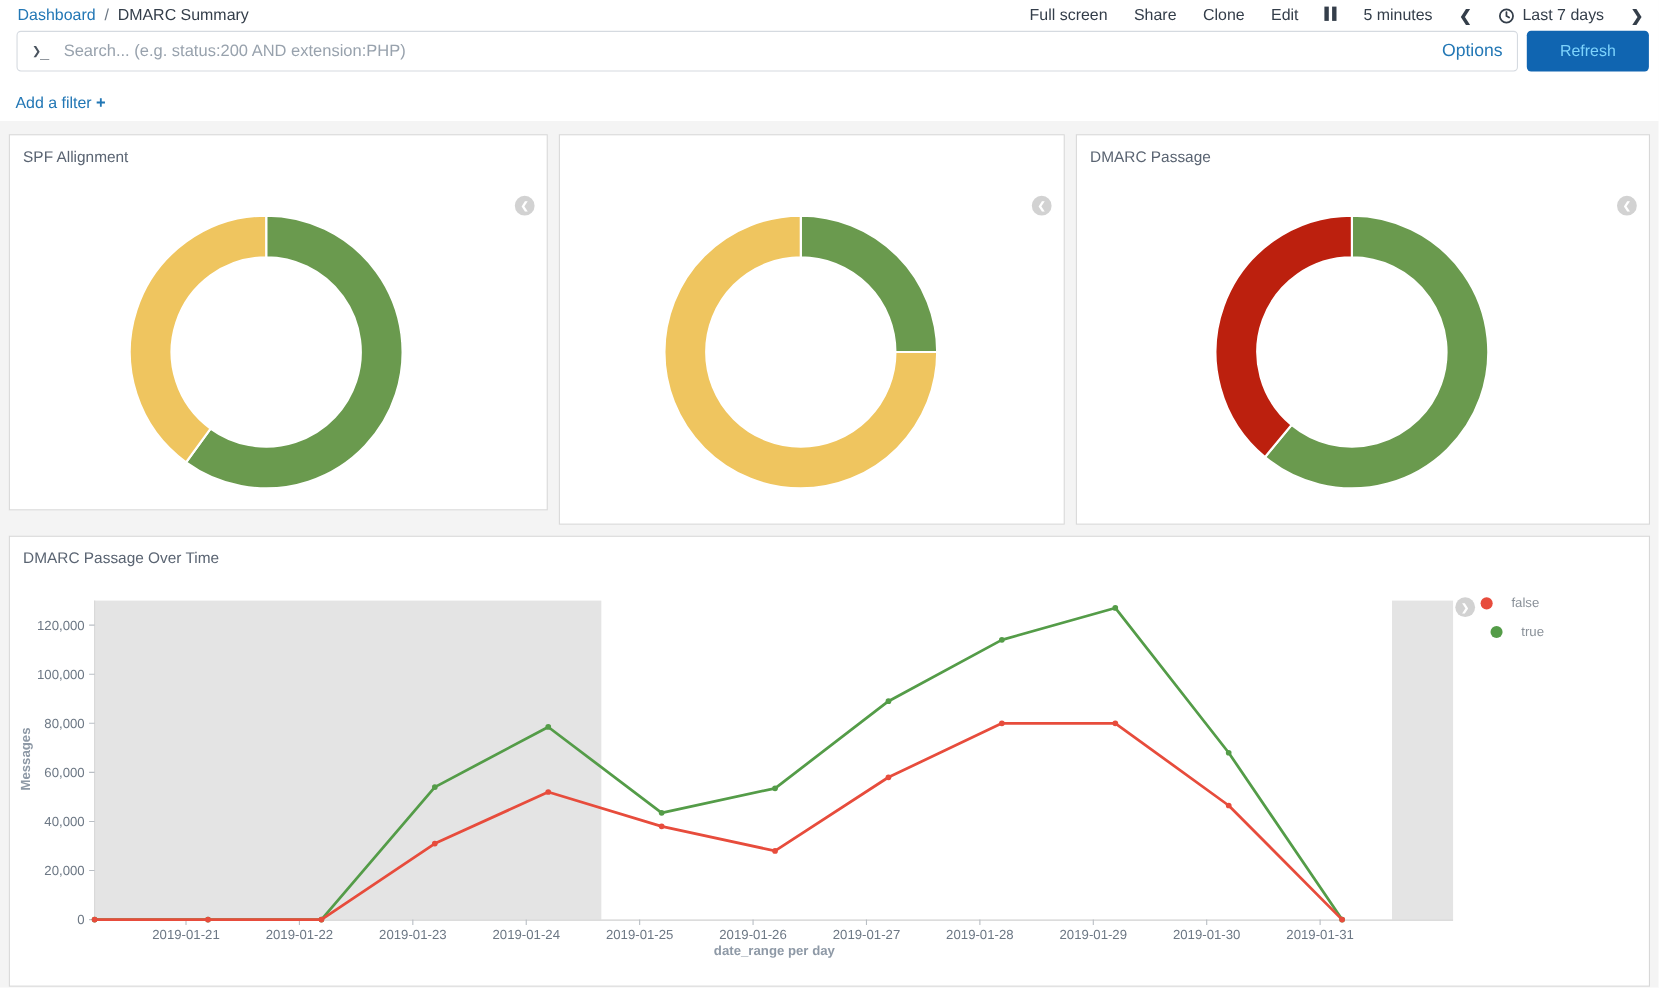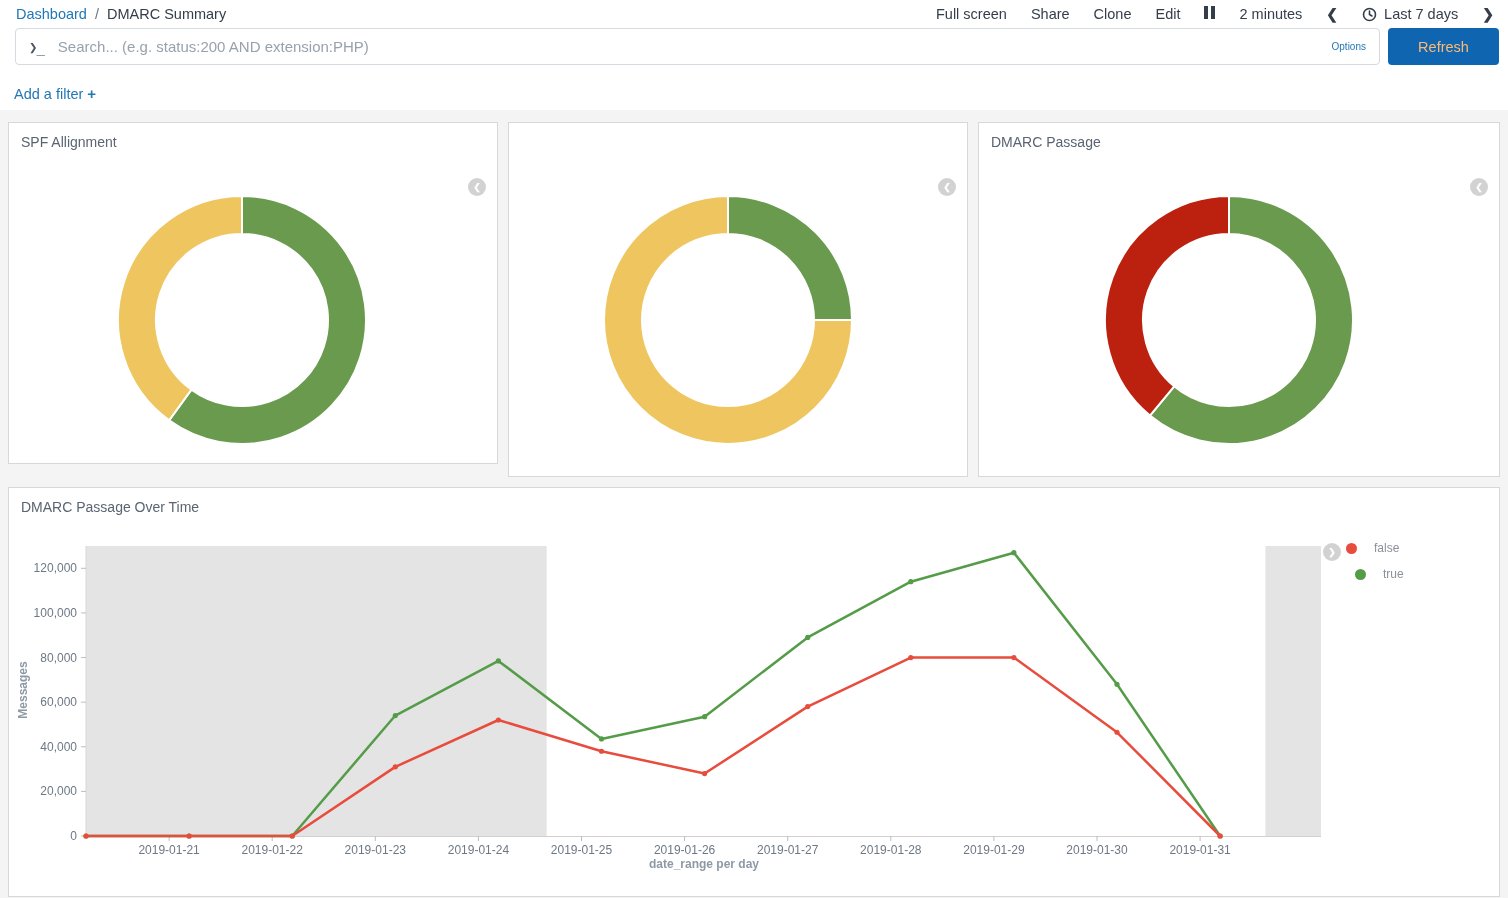--- a/index.html
+++ b/index.html
@@ -16,22 +16,22 @@
   .pause-icon { display:inline-flex; gap:3px; cursor:pointer; }
   .pause-icon i { width:4px; height:13px; background:#343E4A; }
   .chev { font-weight:700; font-size:14px; cursor:pointer; color:#343E4A; }
   .timegroup { display:flex; align-items:center; gap:7px; cursor:pointer; }
 
   
   .query-wrap { position:absolute; left:15px; top:28px; width:1365px; height:37px; background:#fff; border:1px solid #D5DAE0; border-radius:4px; display:flex; align-items:center; padding:0 13px; }
   .prompt { color:#4A545F; font-size:14px; font-family:"DejaVu Sans Mono", monospace; margin-right:12px; letter-spacing:-1px; }
   input.search { flex:1; border:none; outline:none; font-size:15px; color:#343E4A; font-family:inherit; background:transparent; }
   input.search::placeholder { color:#98A2AD; }
-  .options-link { color:#2277B5; font-size:10px; cursor:pointer; margin-left:10px;text-align:center; }
-  .refresh-btn { position:absolute; left:1388px; top:28px; width:111px; height:37px; background:#1065B1; color:#fdba74; border:none; border-radius:4px; font-size:14.5px; font-family:inherit; cursor:pointer; }
+  .options-link { color:#2277B5; font-size:16px; cursor:pointer; margin-left:10px;text-align:center; }
+  .refresh-btn { position:absolute; left:1388px; top:28px; width:111px; height:37px; background:#1065B1; color:#7dd3fc; border:none; border-radius:4px; font-size:14.5px; font-family:inherit; cursor:pointer; }
 
   
   .filter-add { position:absolute; left:14px; top:85px; font-size:14.5px; color:#2277B5; cursor:pointer; }
   .filter-add .plus { font-weight:900; margin-left:4px; font-size:15px; }
 
   
   .content-bg { position:absolute; left:0; top:110px; width:1508px; height:788px; background:#F4F4F4; }
   .panel { position:absolute; background:#fff; border:1px solid #D8D8D8; }
   .panel h2 { margin:0; padding:11px 12px; font-size:14px; font-weight:400; color:#5A6472; }
   .collapse-btn { position:absolute; right:11px; top:55px; width:18px; height:18px; border-radius:50%; background:#D2D2D2; color:#fff; display:flex; align-items:center; justify-content:center; font-size:9px; font-weight:700; cursor:pointer; }
@@ -59,21 +59,21 @@
     </div>
     <nav class="navmenu">
       <span class="nav-item">Full screen</span>
       <span class="nav-item">Share</span>
       <span class="nav-item">Clone</span>
       <span class="nav-item">Edit</span>
       <span class="pause-icon">
           <i></i>
           <i></i>
         </span>
-      <span class="nav-item">2 minutes</span>
+      <span class="nav-item">5 minutes</span>
       <span class="chev">❮</span>
       <span class="timegroup">
         <svg width="15" height="15" viewBox="0 0 16 16">
           <circle cx="8" cy="8" r="6.4" fill="none" stroke="#343E4A" stroke-width="1.7"></circle>
           <path d="M8 4.4 V8 L10.6 9.6" fill="none" stroke="#343E4A" stroke-width="1.7" stroke-linecap="round"></path>
         </svg>
         <span>Last 7 days</span>
       </span>
       <span class="chev">❯</span>
     </nav>

